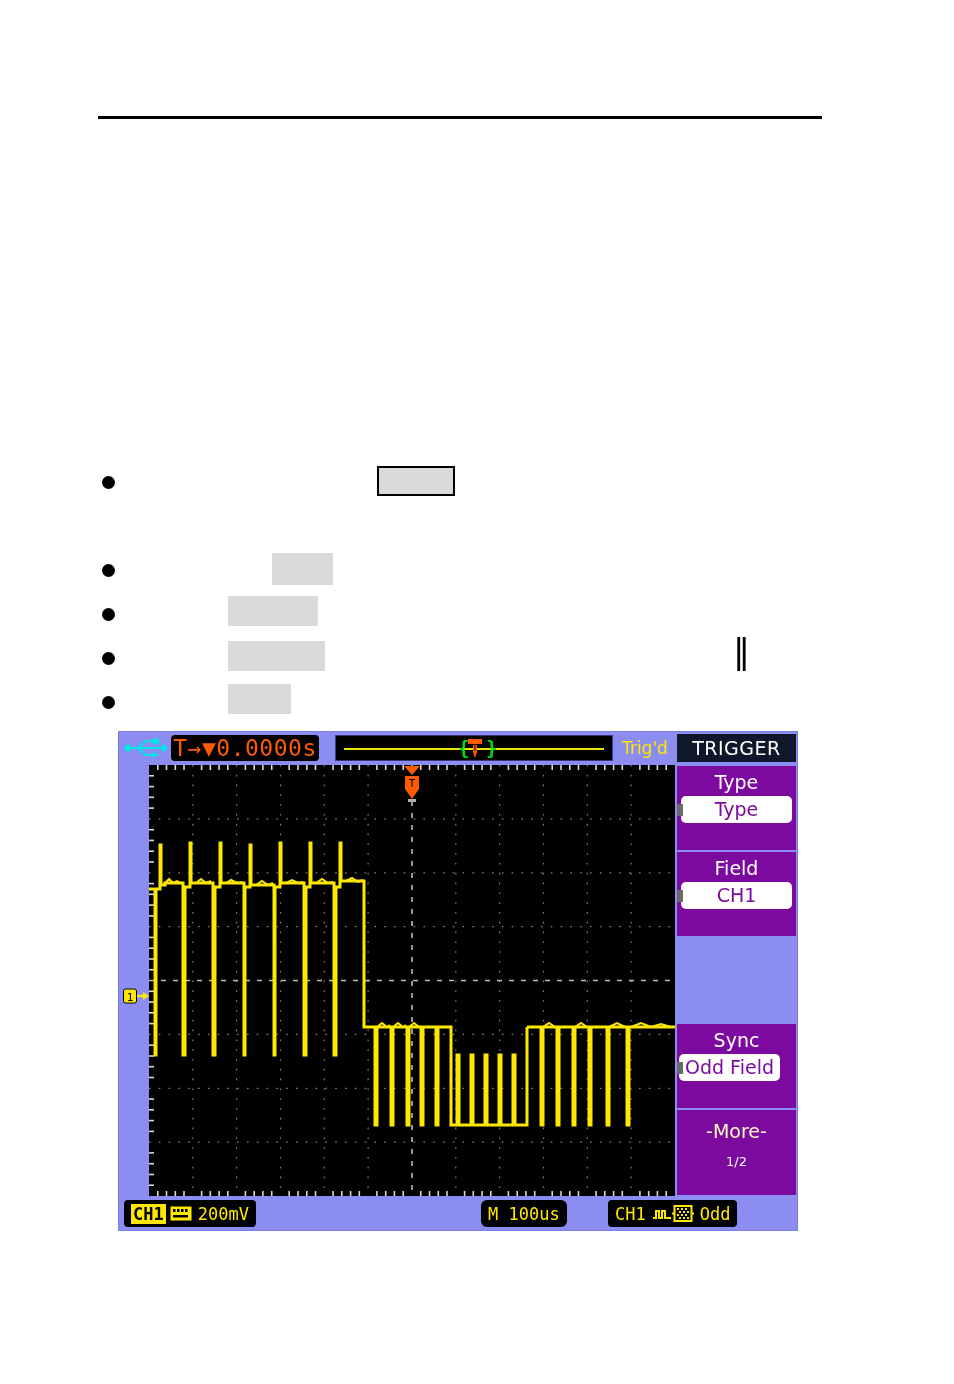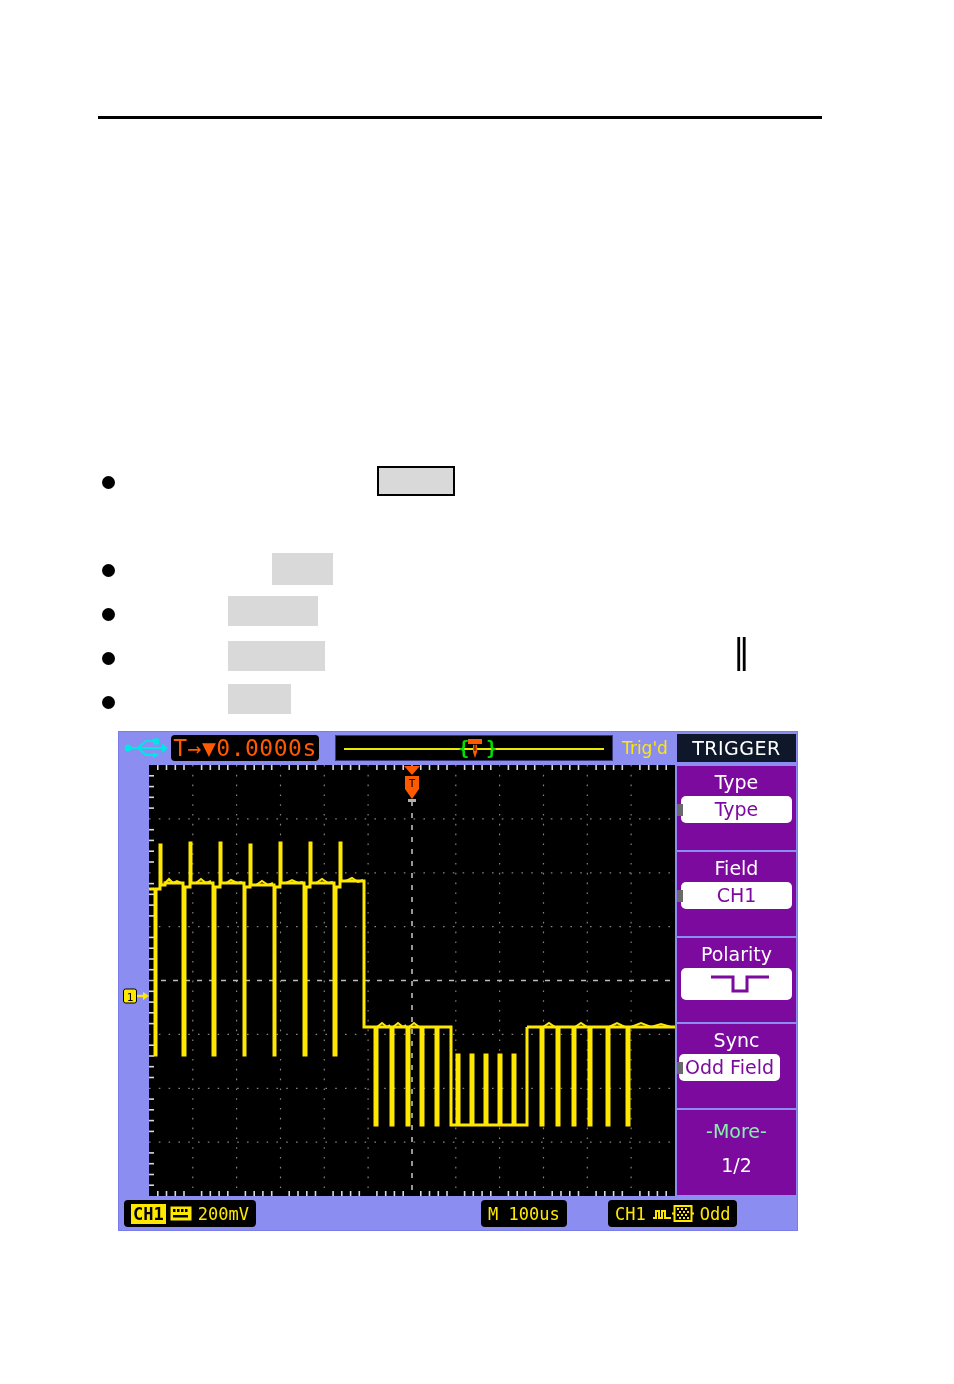--- a/index.html
+++ b/index.html
@@ -245,29 +245,29 @@
   }
   .menu-sel-tab {
     position: absolute;
     left: 0px;
     width: 6px;
     height: 12px;
     background: #6a6a6a;
   }
   .polarity-svg { display:block; margin: 0 auto; }
   .more-label {
-    color: #86efac;
+    color: #fef9c3;
     font-size: 19px;
     text-align: center;
     font-family: "DejaVu Sans", sans-serif;
     padding-top: 10px;
   }
   .more-page {
     color: #ffffff;
-    font-size: 19px;
+    font-size: 13px;
     text-align: center;
     font-family: "DejaVu Sans", sans-serif;
     padding-top: 12px;
   }
 
   
   .statusbar {
     position: absolute;
     left: 0;
     top: 466px;
@@ -290,21 +290,21 @@
   }
   .status-ch1 { left: 5px; top: 2px; }
   .ch-badge {
     background: #ffe800;
     color: #000000;
     padding: 0 2px;
     margin-right: 4px;
     font-weight: bold;
     letter-spacing: 0px;
   }
-  .status-time { left: 362px; top: 2px; }
+  .status-time { left: 362px; top: 2px; border-radius: 6px; }
   .status-trig { left: 489px; top: 2px; }
   .sep { display:inline-block; width:6px; }
 </style>
 </head>
 <body>
 
 <div class="page">
 
   <div class="top-rule"></div>
 
@@ -615,28 +615,20 @@
       </div>
 
       <div class="menu-item" style="top:86px; height:86px;">
         <div class="menu-label">Field</div>
         <div style="position:relative;">
           <div class="menu-sel-tab" style="top:8px;"></div>
           <div class="menu-value">CH1</div>
         </div>
       </div>
 
-      <div class="menu-item" style="top:172px; height:86px;">
-        <div class="menu-label">Polarity</div>
-        <div class="menu-value" style="padding:4px 0 4px 0;">
-          <svg class="polarity-svg" width="96" height="24" viewBox="0 0 96 24">
-            <path d="M22,5 L44,5 L44,19 L58,19 L58,5 L80,5" fill="none" stroke="#7d0a9e" stroke-width="3"></path>
-          </svg>
-        </div>
-      </div>
 
       <div class="menu-item" style="top:258px; height:86px;">
         <div class="menu-label">Sync</div>
         <div style="position:relative;">
           <div class="menu-sel-tab" style="top:8px;"></div>
           <div class="menu-value" style="margin-left:2px; margin-right:16px;">Odd Field</div>
         </div>
       </div>
 
       <div class="menu-item" style="top:344px; height:87px;">

